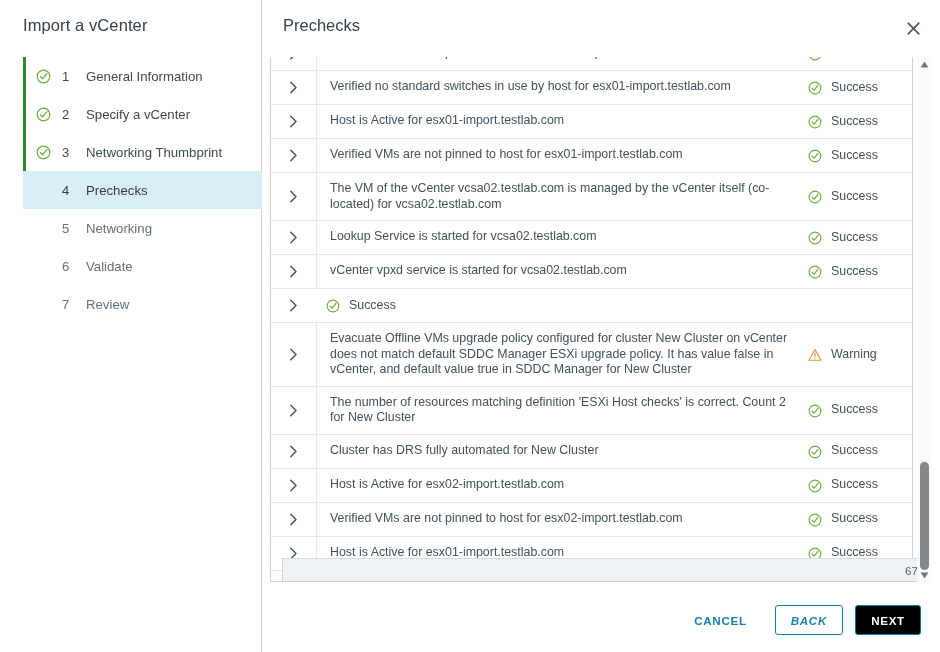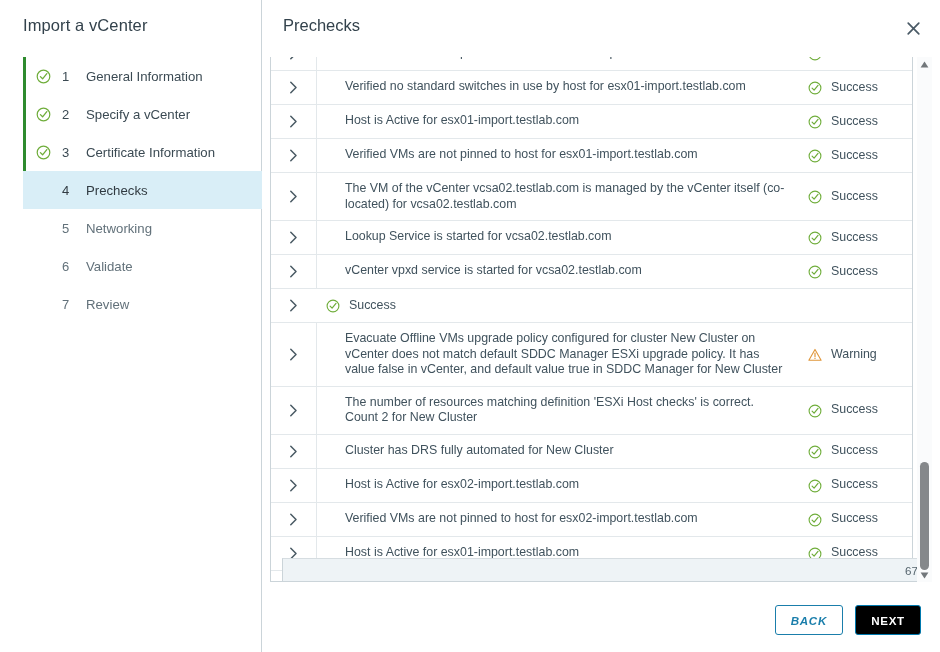--- a/index.html
+++ b/index.html
@@ -152,21 +152,21 @@
     align-items: center;
     justify-content: center;
     cursor: pointer;
     color: #4a5a64;
   }
   .row-chevron svg { display: block; }
   .row-text {
     flex: 1 1 auto;
     box-sizing: border-box;
     border-left: 1px solid #e3e8eb;
-    padding: 8px 10px 8px 28px;
+    padding: 8px 10px 8px 13px;
     font-size: 12.4px;
     line-height: 15.5px;
     color: #40525d;
   }
   .row-status {
     flex: 0 0 116px;
     box-sizing: border-box;
     display: flex;
     align-items: center;
     padding: 8px 0 8px 10px;
@@ -309,21 +309,21 @@
             <span class="step-label">Specify a vCenter</span>
           </div>
           <div class="step done">
             <span class="step-check">
               <svg width="15" height="15" viewBox="0 0 15 15">
                 <circle cx="7.5" cy="7.5" r="6.3" fill="none" stroke="#6fad3a" stroke-width="1.2"></circle>
                 <path d="M4.4 7.6 L6.6 9.8 L10.8 4.6" fill="none" stroke="#6fad3a" stroke-width="1.3" stroke-linecap="round" stroke-linejoin="round"></path>
               </svg>
             </span>
             <span class="step-num">3</span>
-            <span class="step-label">Certificate Information</span>
+            <span class="step-label">Networking Thumbprint</span>
           </div>
           <div class="step active">
             <span class="step-num spaced">4</span>
             <span class="step-label">Prechecks</span>
           </div>
           <div class="step pending">
             <span class="step-num spaced">5</span>
             <span class="step-label">Networking</span>
           </div>
           <div class="step pending">
@@ -619,17 +619,18 @@
       </div>
       <div class="sb-thumb"></div>
       <div class="sb-arrow down">
         <svg width="9" height="7" viewBox="0 0 9 7">
             <path d="M4.5 6.4 L0.6 0.6 L8.4 0.6 Z" fill="#72777b"></path>
           </svg>
       </div>
     </div>
 
     <div class="btn-row">
+      <div class="btn btn-flat">CANCEL</div>
       <div class="btn btn-outline">BACK</div>
       <div class="btn btn-primary">NEXT</div>
     </div>
   </div>
 </div>
 
 </body></html>

